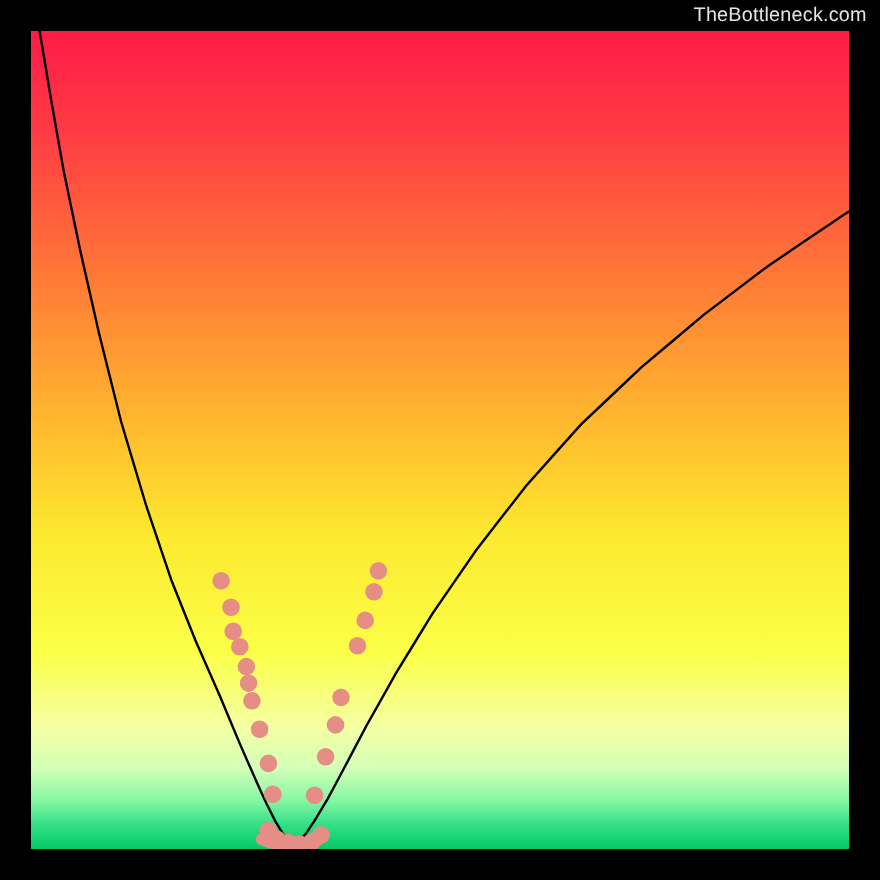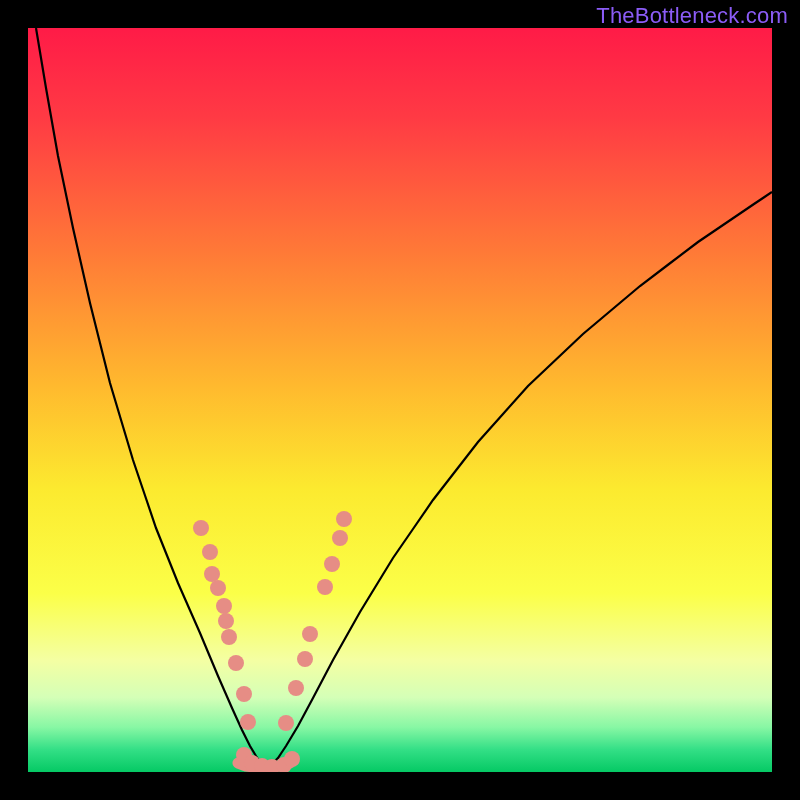--- a/index.html
+++ b/index.html
@@ -38,22 +38,22 @@
     position: absolute;
     top: 0;
     left: 0;
     width: 100%;
     height: 100%;
   }
   .watermark {
     position: absolute;
     top: 3px;
     right: 12px;
-    color: #8b5cf6;
-    font-size: 22px;
+    color: #e5e5e5;
+    font-size: 18px;
     font-weight: 500;
     letter-spacing: 0.2px;
   }
   .dot {
     fill: #e68d85;
     stroke: none;
   }
 </style>
 </head>
 <body>

